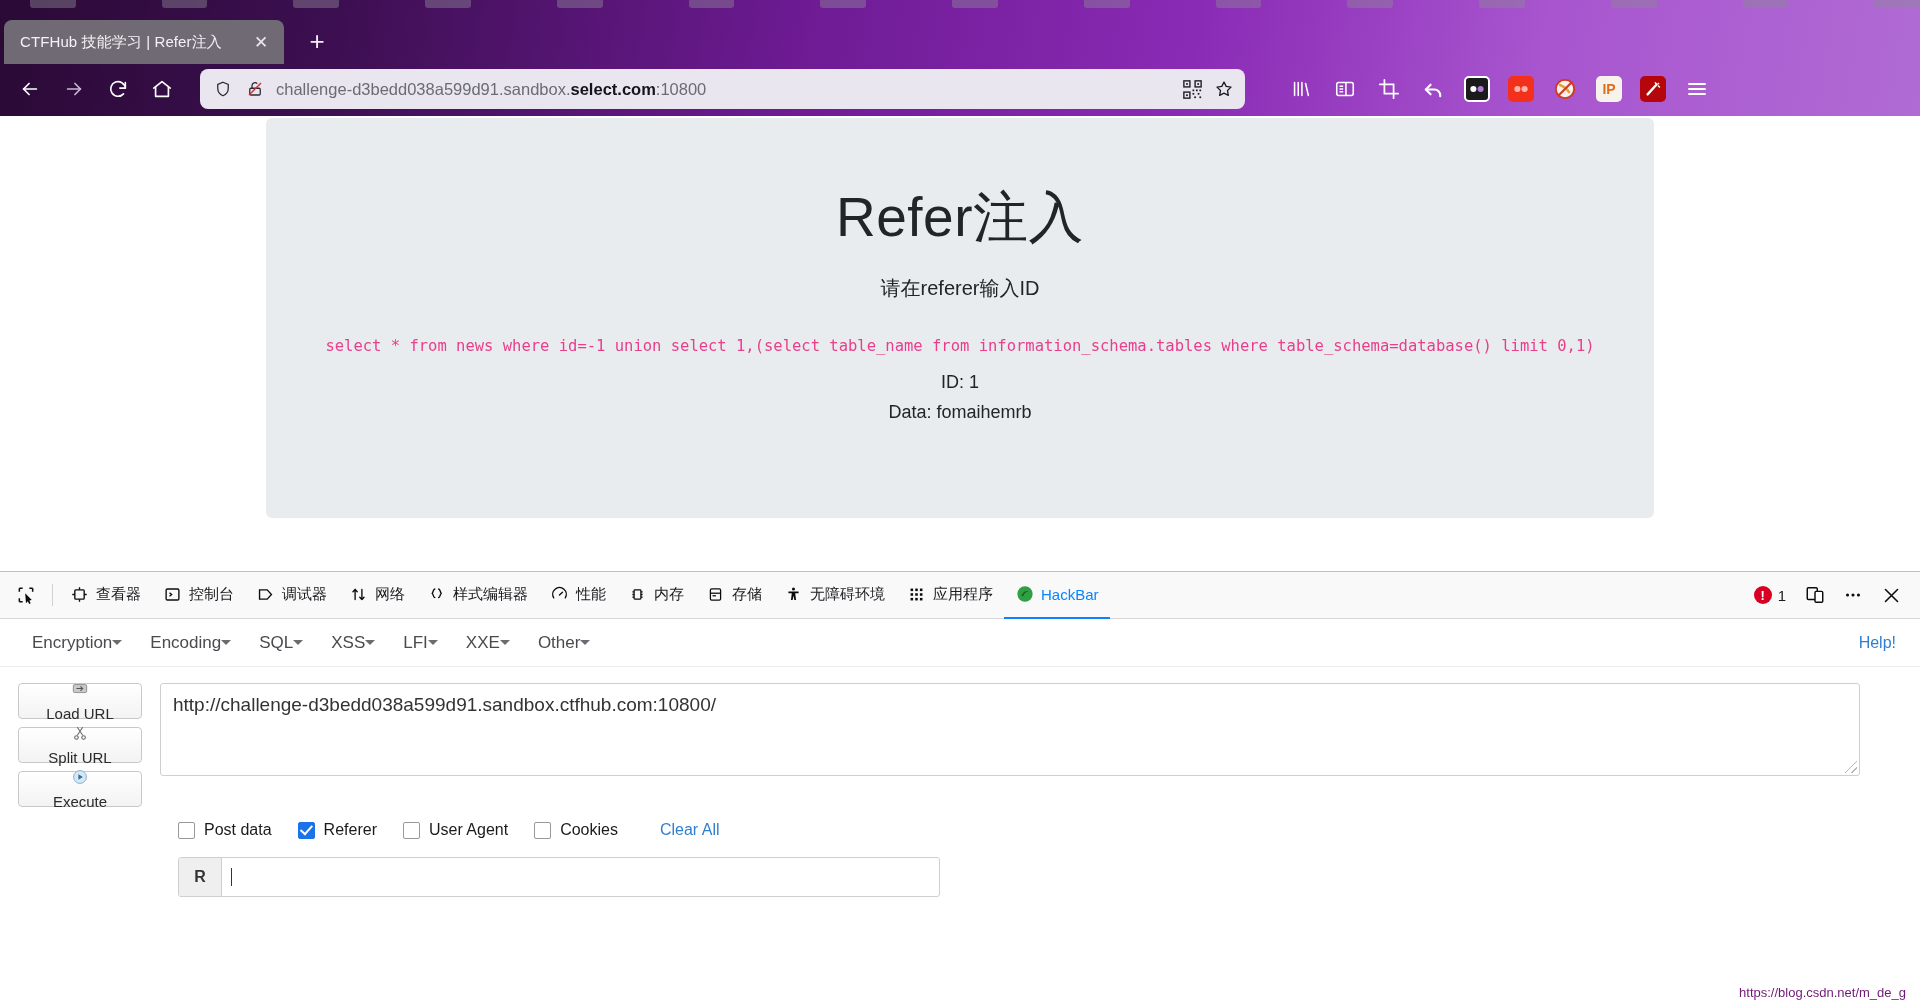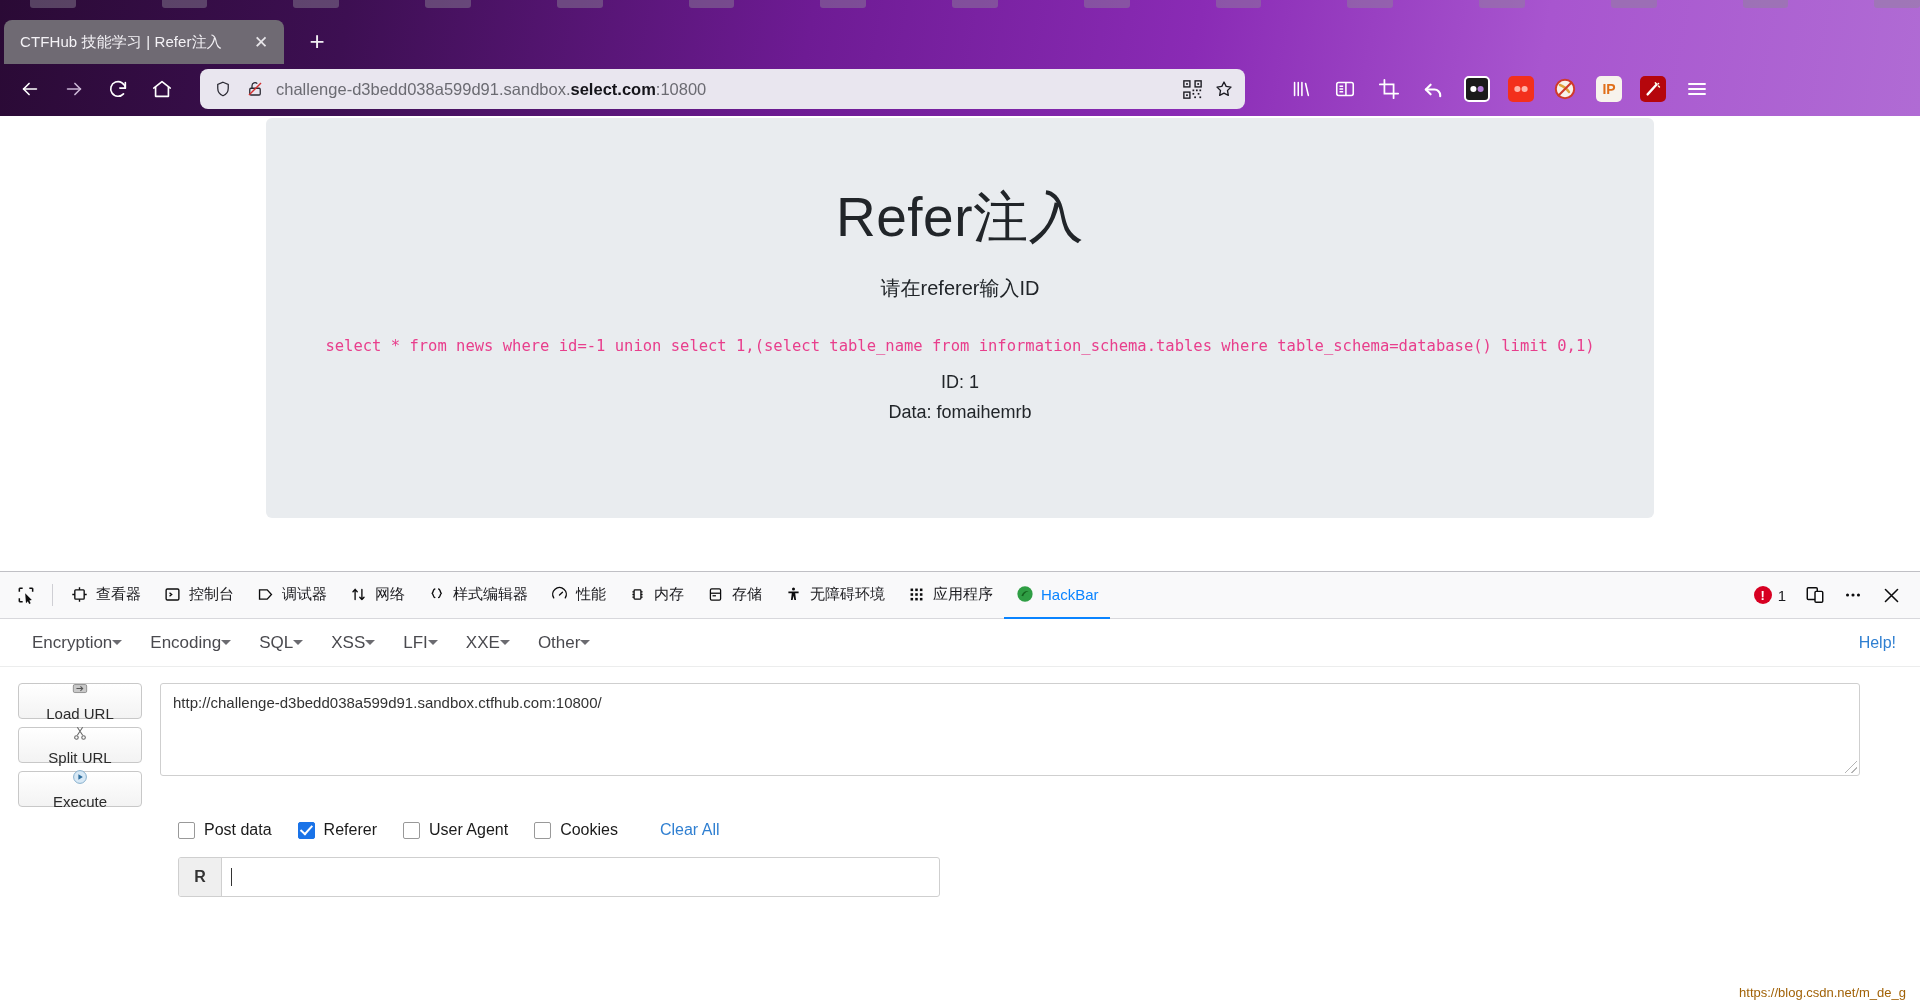--- a/index.html
+++ b/index.html
@@ -248,21 +248,21 @@
     display: flex; align-items: center; justify-content: center; gap: 8px;
     font-size: 15px; color: #2b2b2b; flex-direction: column;
   }
   .hb-btn .bic { width:18px; height:18px; display:flex; align-items:center; justify-content:center;}
   .hb-url {
     flex: 1;
     height: 93px;
     border: 1px solid #cfcfcf;
     border-radius: 3px;
     padding: 10px 12px;
-    font-size: 15px;
+    font-size: 19px;
     color: #333;
     position: relative;
     background: #fff;
     max-width: 1700px;
     margin-right: 12px;
   }
   .resize-grip {
     position: absolute; right: 2px; bottom: 2px;
     width: 12px; height: 12px;
     background:
@@ -324,21 +324,21 @@
     overflow: hidden;
     position: relative;
   }
   .caret-bar {
     display:inline-block; width:1px; height:18px; background:#333; margin-right:1px;
   }
   .watermark {
     position: absolute;
     right: 14px; bottom: 8px;
     font-size: 13px;
-    color: #a16207;
+    color: #701a75;
   }
 </style>
 </head>
 <body>
 
 <div class="browser-chrome">
 
   <div class="tabstrip">
     <div class="ghost-row">
       <div class="ghost"></div>

